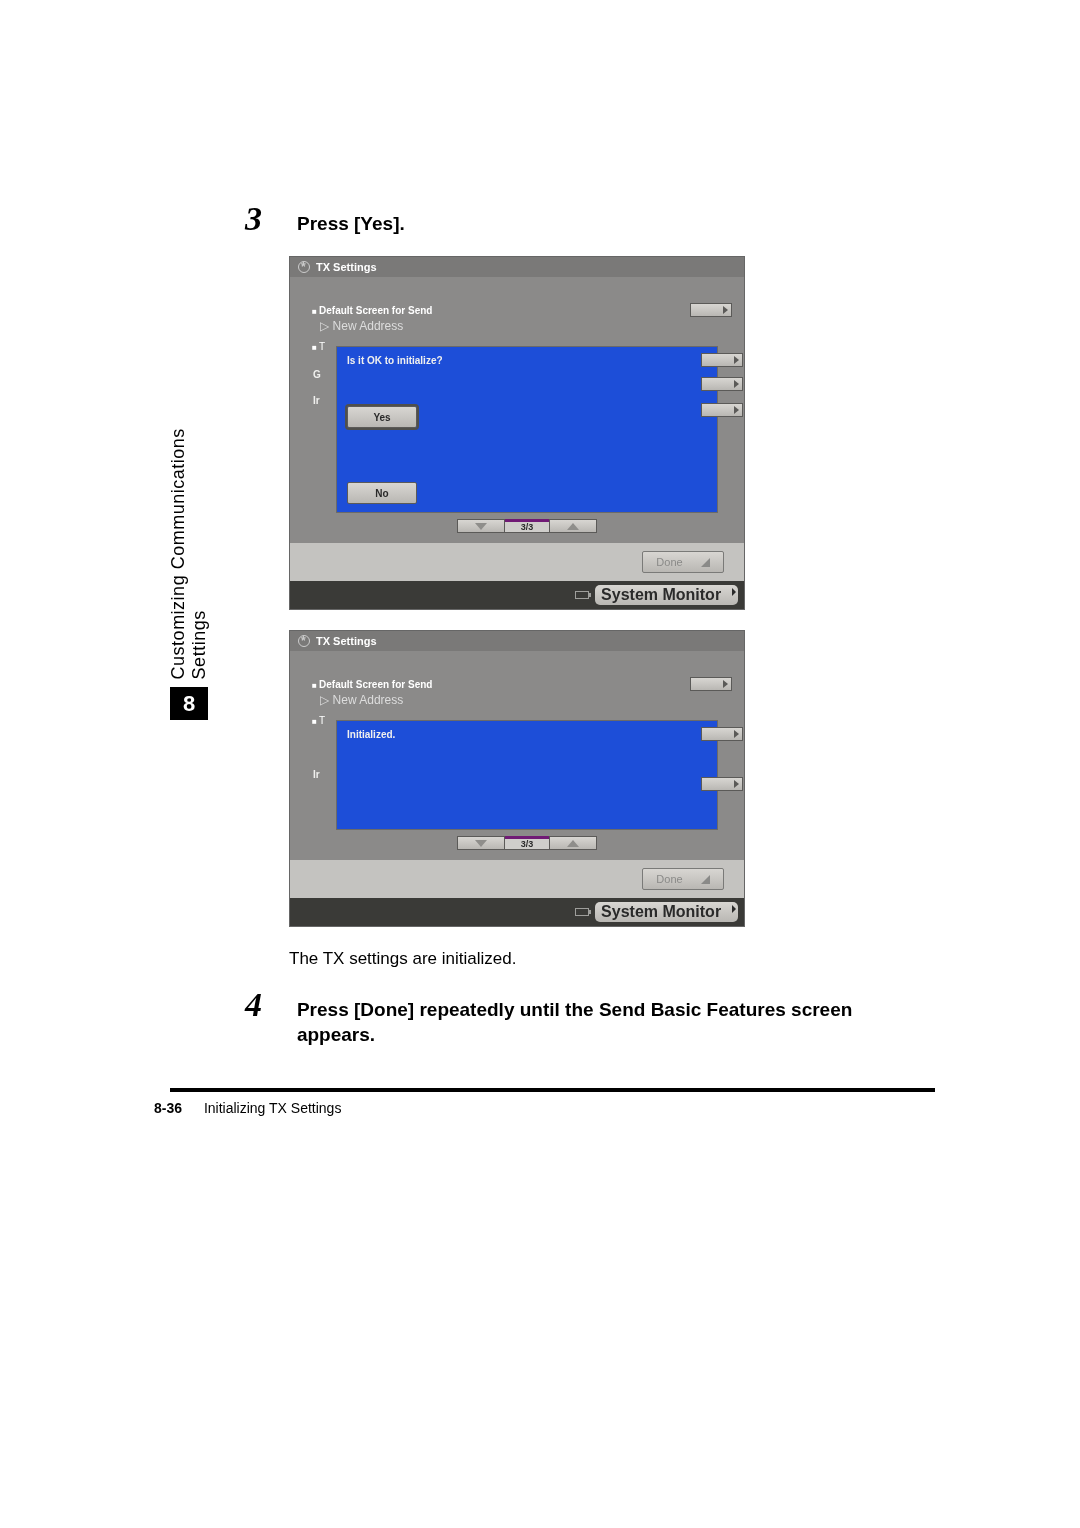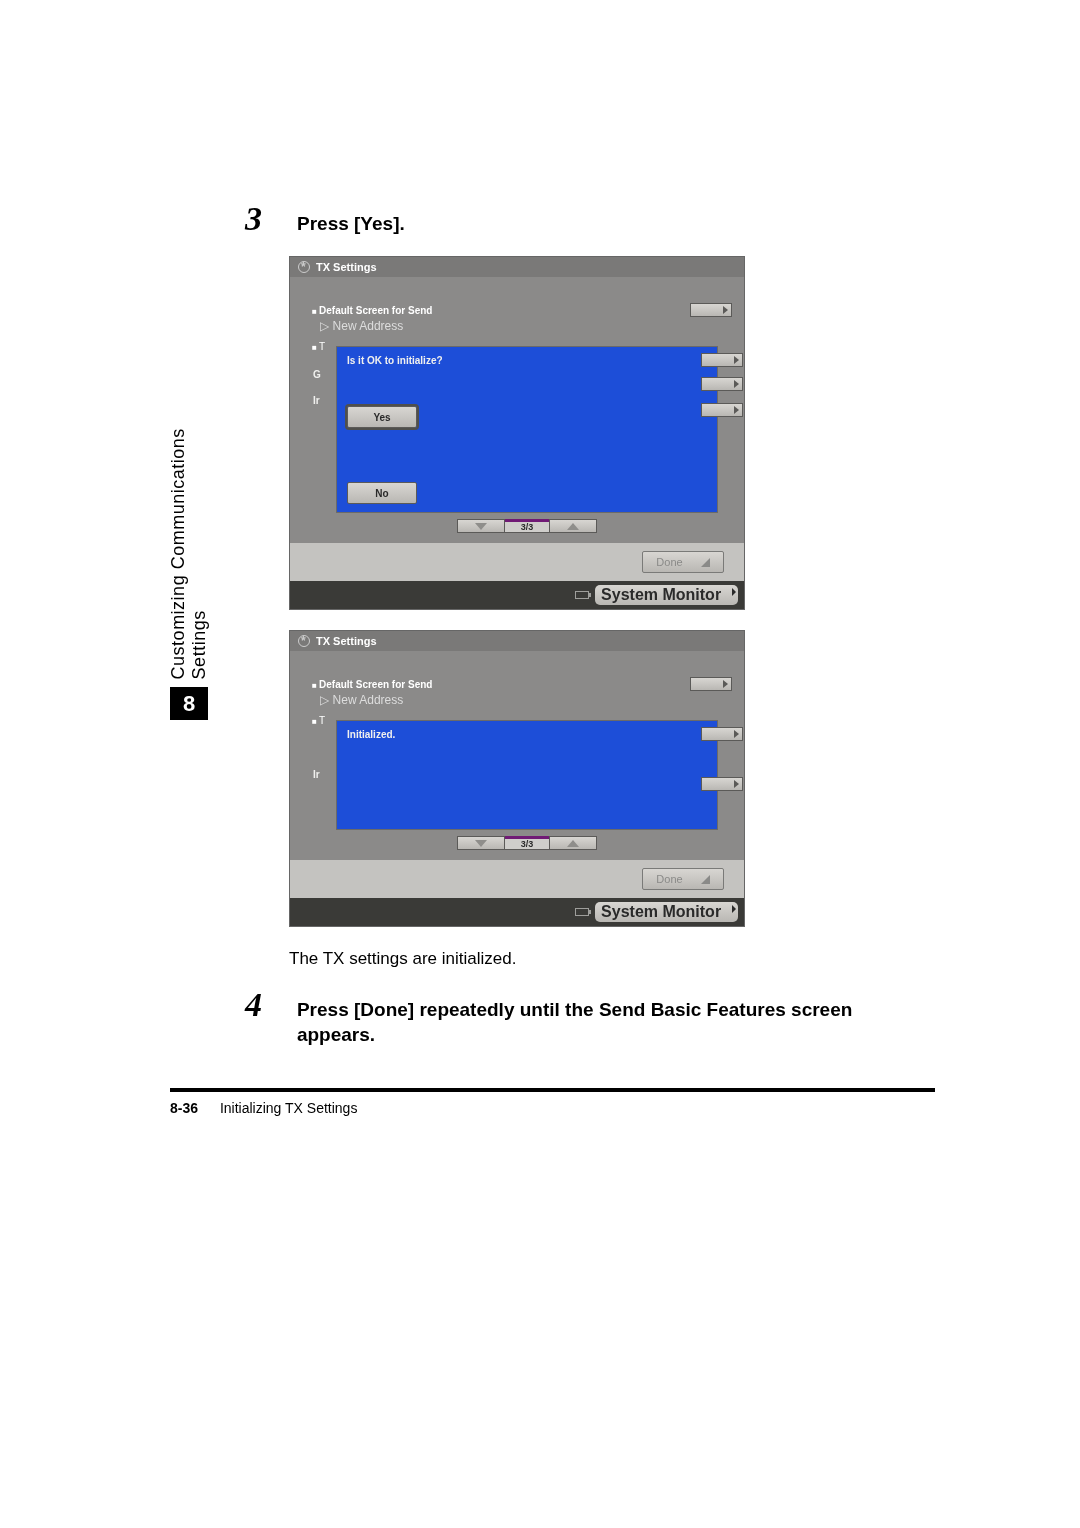--- a/index.html
+++ b/index.html
@@ -278,21 +278,21 @@
   }
   .footer-rule {
     position: absolute;
     left: 170px;
     top: 1088px;
     width: 765px;
     border-top: 4px solid #000;
   }
   .footer-text {
     position: absolute;
-    left: 170px;
+    left: 154px;
     top: 1100px;
     font-size: 14px;
   }
   .footer-text strong { font-weight: bold; margin-right: 18px; }
 </style>
 </head>
 <body>
 
 <div class="sidebar-tab">
   <span class="sidebar-text">Customizing Communications Settings</span>

